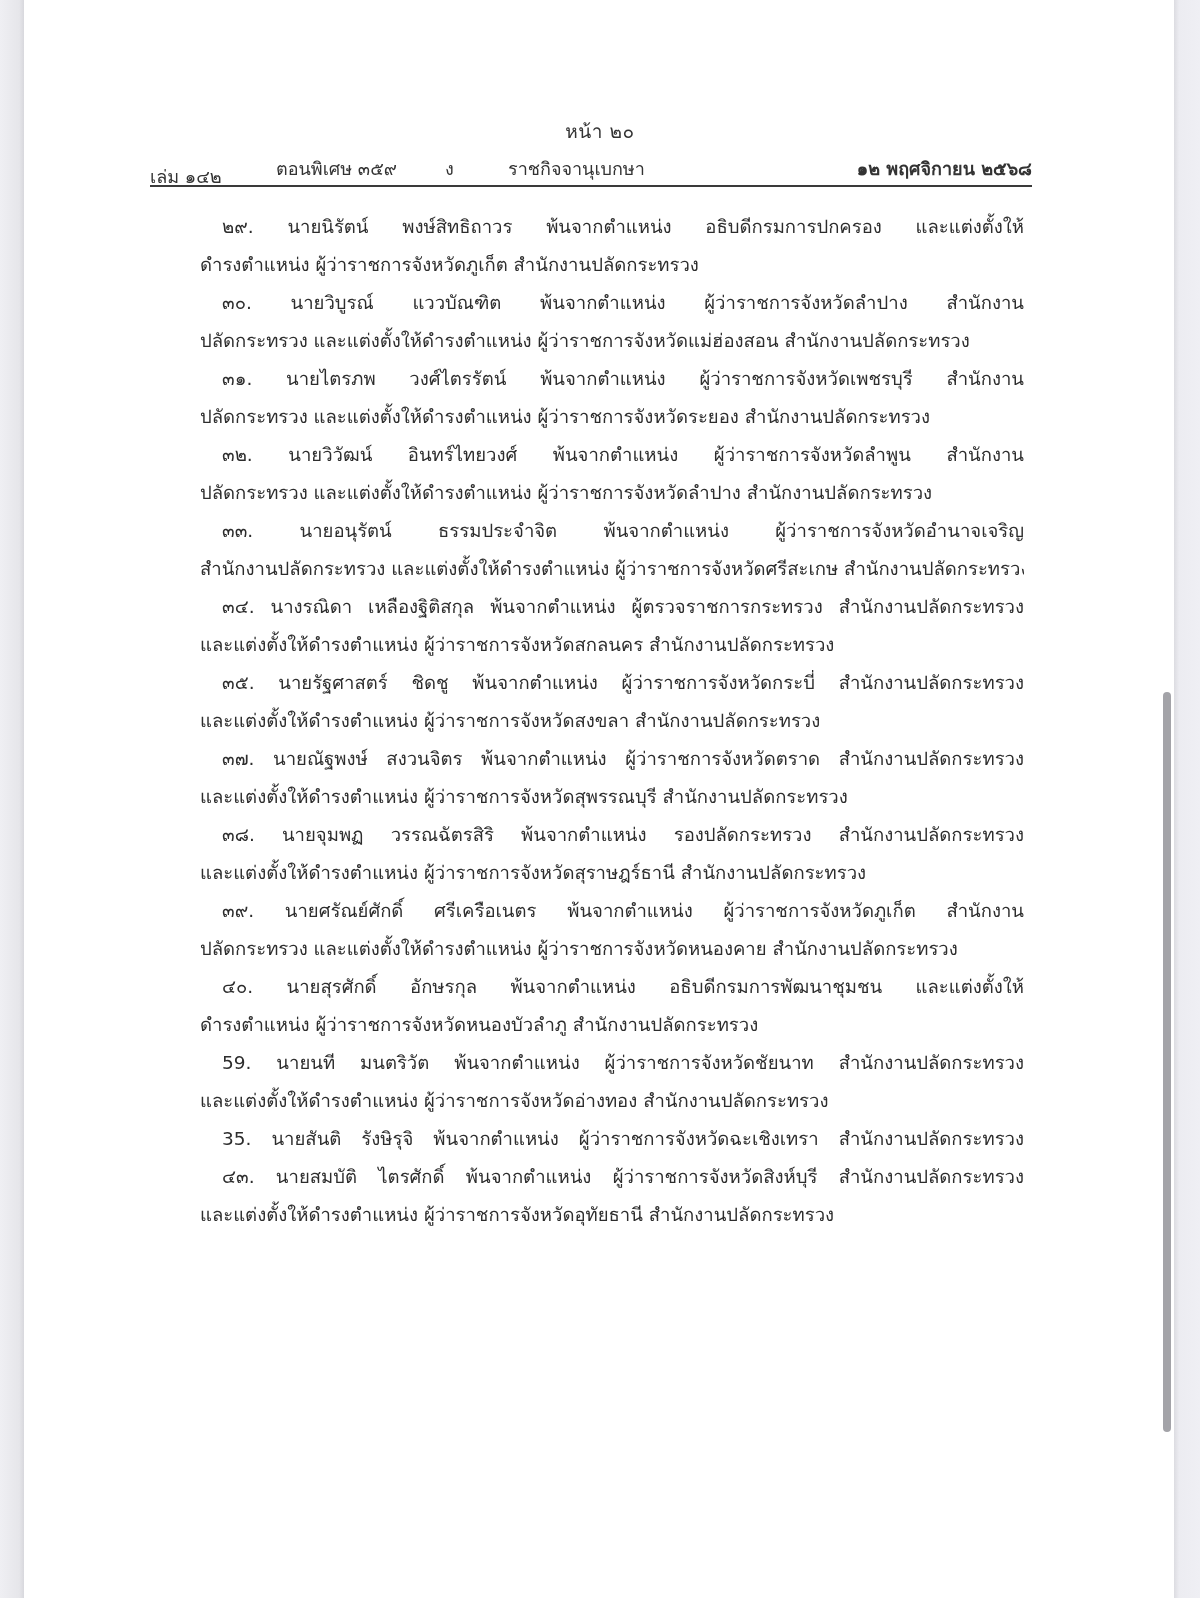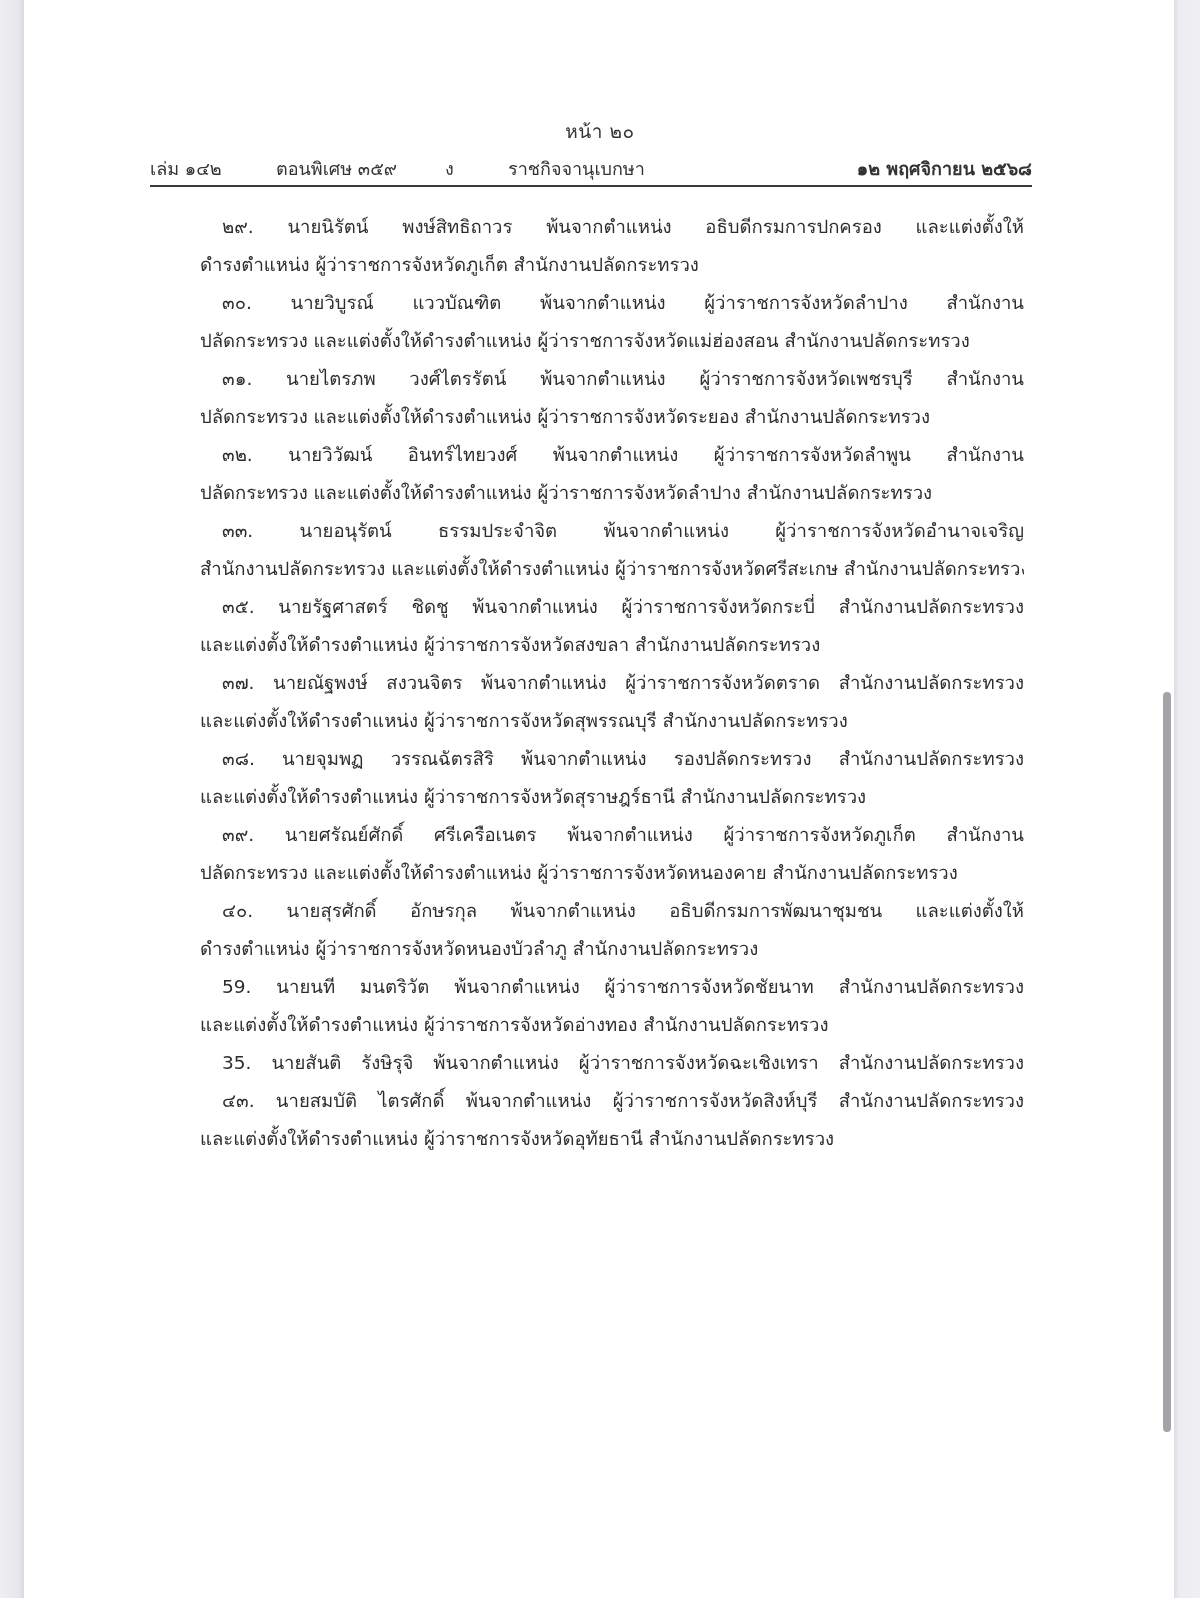--- a/index.html
+++ b/index.html
@@ -29,21 +29,21 @@
     .page-num {
       position: absolute; left: 0; width: 1200px; top: 116px;
       text-align: center; font-size: 19px; letter-spacing: 0.5px;
       color: #333;
     }
     .header-row {
       position: absolute; left: 150px; top: 154px; width: 882px; height: 30px;
       font-size: 18px; color: #333;
     }
     .header-row span { position: absolute; top: 0; white-space: nowrap; }
-    .hdr-vol { left: 0; }
+    .hdr-vol { left: 0; margin-top: 8px; }
     .hdr-issue { left: 126px; text-align: center; }
     .hdr-section { left: 295px; }
     .hdr-title { left: 358px; }
     .hdr-date { right: 0; font-weight: bold; }
     .header-rule {
       position: absolute; left: 150px; top: 185px; width: 882px; height: 2px;
       background: #3a3a3a;
     }
     .body-text {
       position: absolute; left: 152px; top: 208px; width: 872px;
@@ -90,20 +90,24 @@
   </div>
   <div class="item">
     <span class="line first">๓๒. นายวิวัฒน์ อินทร์ไทยวงศ์ พ้นจากตำแหน่ง ผู้ว่าราชการจังหวัดลำพูน สำนักงาน</span>
     <span class="line last">ปลัดกระทรวง และแต่งตั้งให้ดำรงตำแหน่ง ผู้ว่าราชการจังหวัดลำปาง สำนักงานปลัดกระทรวง</span>
   </div>
   <div class="item">
     <span class="line first">๓๓. นายอนุรัตน์ ธรรมประจำจิต พ้นจากตำแหน่ง ผู้ว่าราชการจังหวัดอำนาจเจริญ</span>
     <span class="line last">สำนักงานปลัดกระทรวง และแต่งตั้งให้ดำรงตำแหน่ง ผู้ว่าราชการจังหวัดศรีสะเกษ สำนักงานปลัดกระทรวง</span>
   </div>
   <div class="item">
+    <span class="line first">๓๔. นางรณิดา เหลืองฐิติสกุล พ้นจากตำแหน่ง ผู้ตรวจราชการกระทรวง สำนักงานปลัดกระทรวง</span>
+    <span class="line last">และแต่งตั้งให้ดำรงตำแหน่ง ผู้ว่าราชการจังหวัดสกลนคร สำนักงานปลัดกระทรวง</span>
+  </div>
+  <div class="item">
     <span class="line first">๓๕. นายรัฐศาสตร์ ชิดชู พ้นจากตำแหน่ง ผู้ว่าราชการจังหวัดกระบี่ สำนักงานปลัดกระทรวง</span>
     <span class="line last">และแต่งตั้งให้ดำรงตำแหน่ง ผู้ว่าราชการจังหวัดสงขลา สำนักงานปลัดกระทรวง</span>
   </div>
   <div class="item">
     <span class="line first">๓๗. นายณัฐพงษ์ สงวนจิตร พ้นจากตำแหน่ง ผู้ว่าราชการจังหวัดตราด สำนักงานปลัดกระทรวง</span>
     <span class="line last">และแต่งตั้งให้ดำรงตำแหน่ง ผู้ว่าราชการจังหวัดสุพรรณบุรี สำนักงานปลัดกระทรวง</span>
   </div>
   <div class="item">
     <span class="line first">๓๘. นายจุมพฏ วรรณฉัตรสิริ พ้นจากตำแหน่ง รองปลัดกระทรวง สำนักงานปลัดกระทรวง</span>
     <span class="line last">และแต่งตั้งให้ดำรงตำแหน่ง ผู้ว่าราชการจังหวัดสุราษฎร์ธานี สำนักงานปลัดกระทรวง</span>

